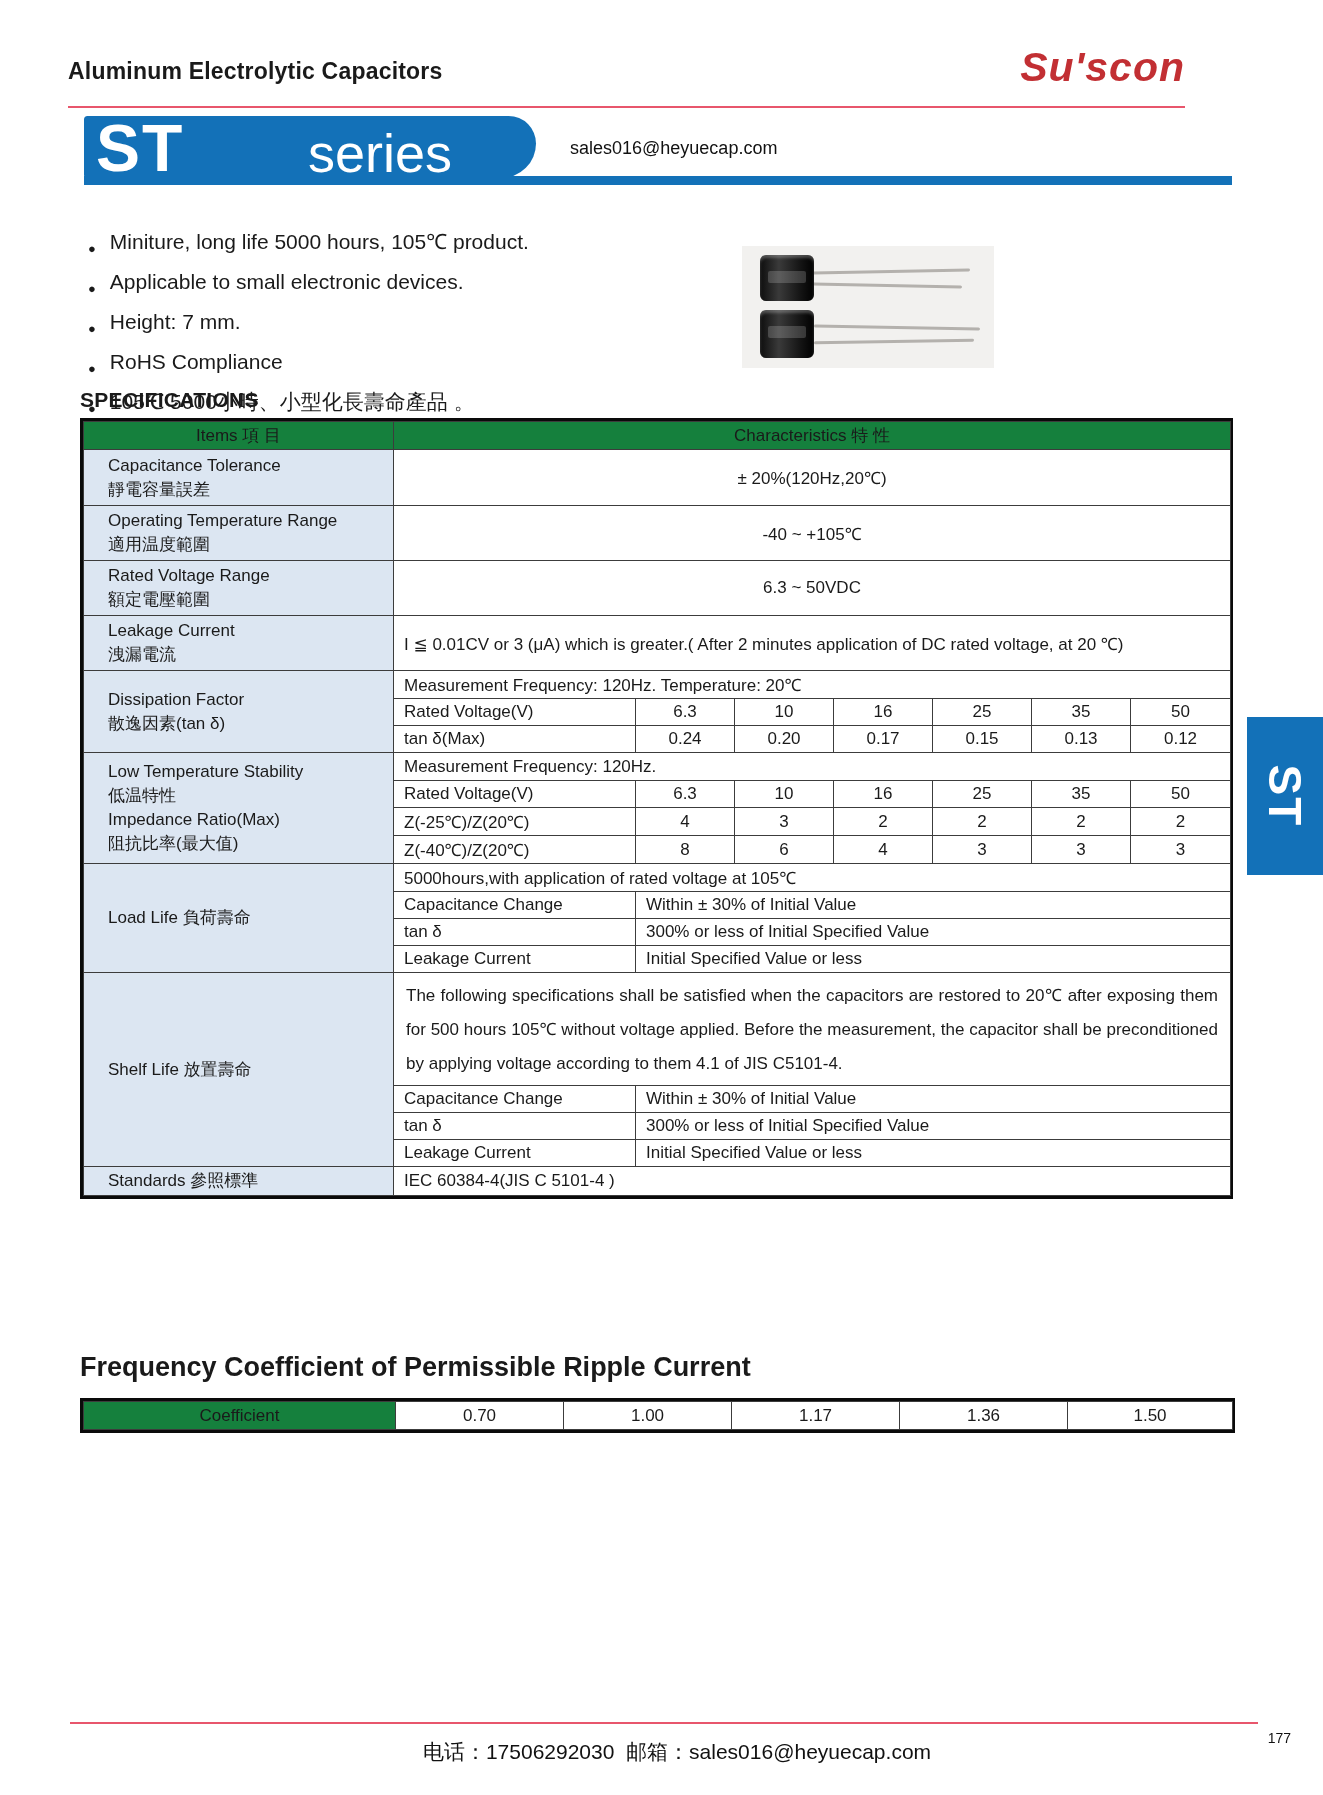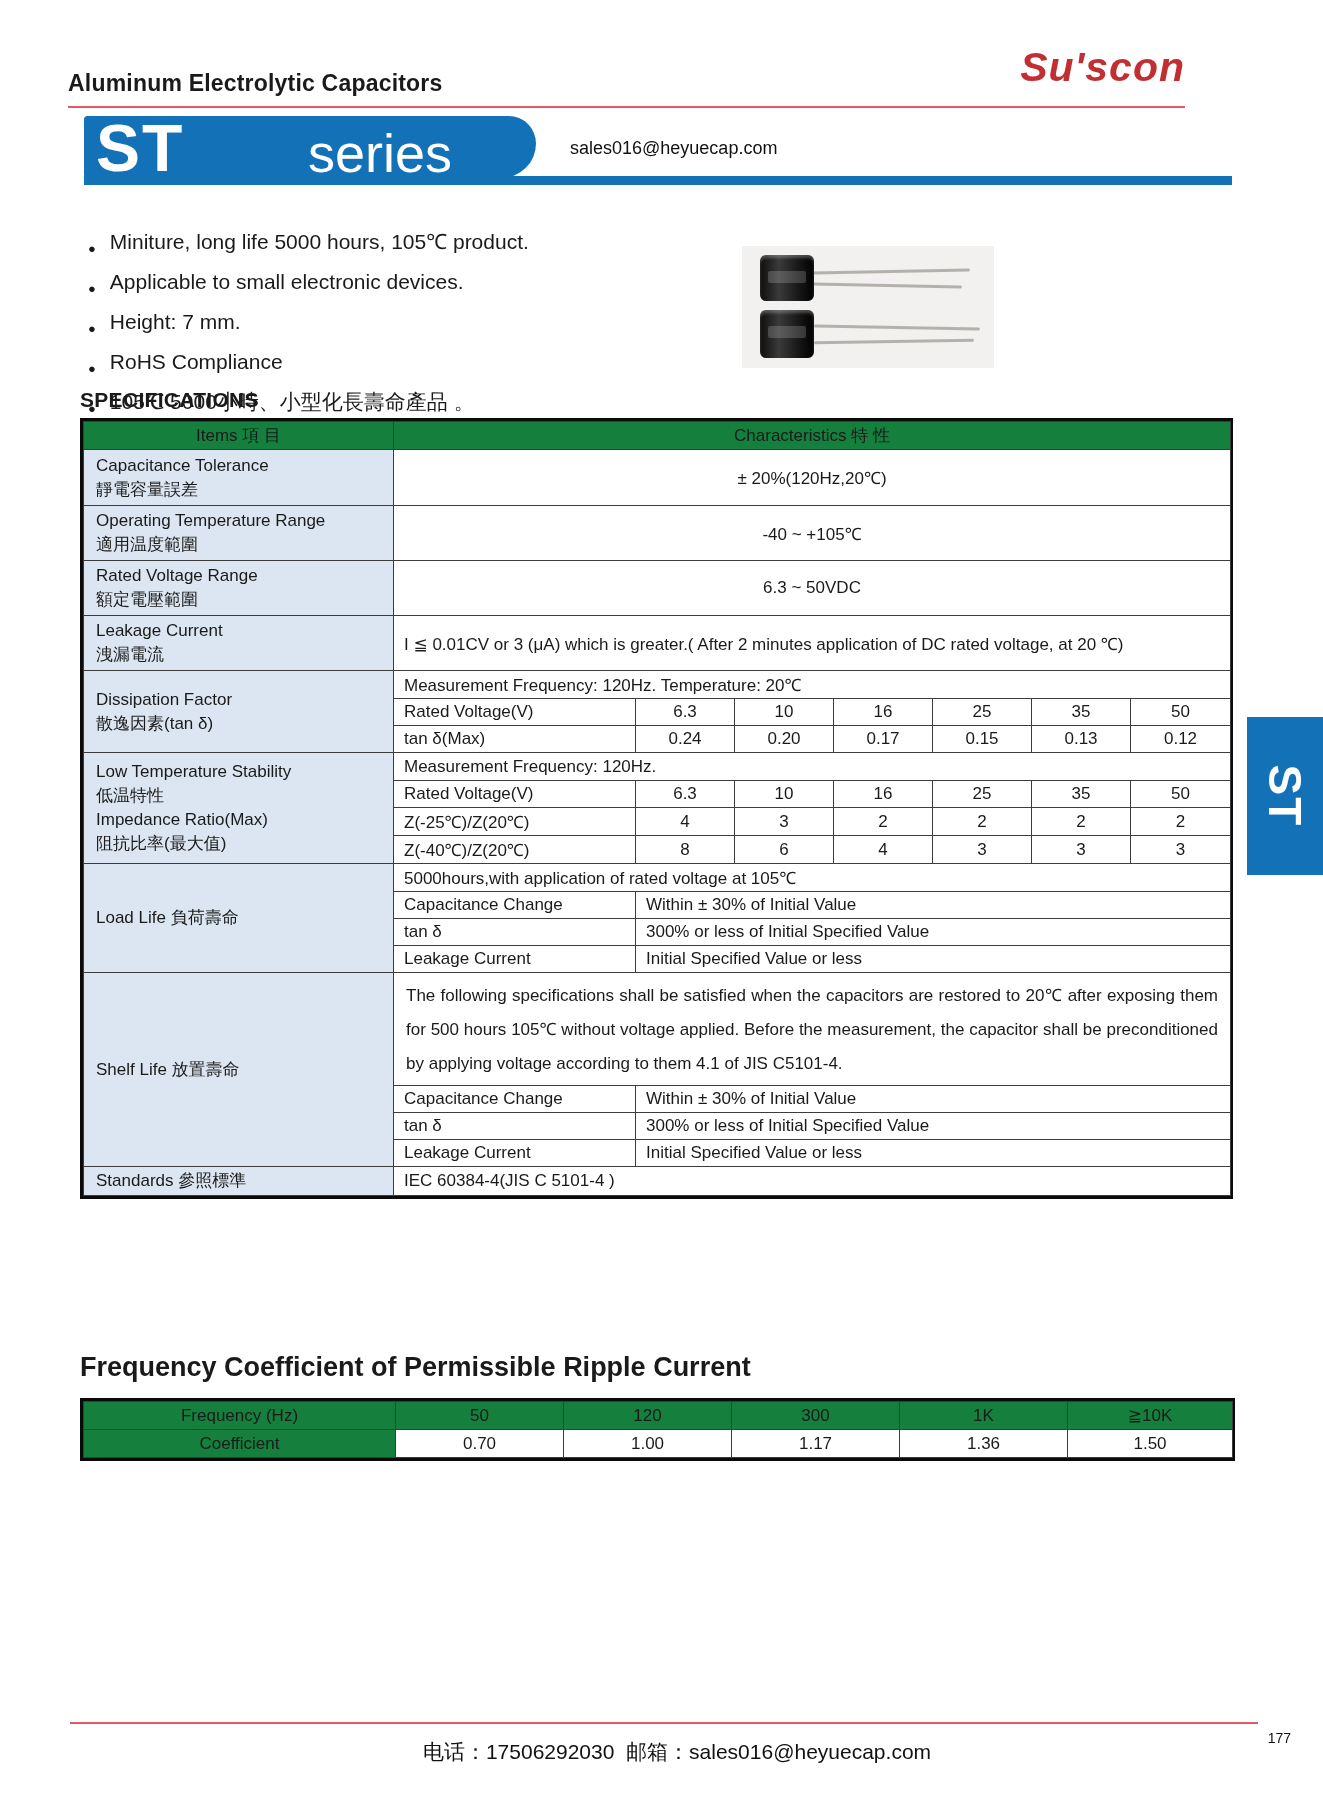--- a/index.html
+++ b/index.html
@@ -2,21 +2,21 @@
 <html><head>
 <meta charset="utf-8">
 <style>
   * { margin:0; padding:0; box-sizing:border-box; }
   body { background:#888; font-family:"Liberation Sans", sans-serif; }
   .page {
     position:relative; width:1323px; height:1795px; margin:0 auto;
     background:#ffffff; overflow:hidden; color:#1a1a1a;
   }
   
-  .hdr-title { position:absolute; left:68px; top:58px; font-size:23px; font-weight:bold; letter-spacing:.2px;margin-top:12px; }
+  .hdr-title { position:absolute; left:68px; top:58px; font-size:23px; font-weight:bold; letter-spacing:.2px; }
   .brand { position:absolute; right:138px; top:44px; font-size:41px; font-weight:bold; font-style:italic; color:#c22f33; letter-spacing:1px; }
   .hdr-rule { position:absolute; left:68px; top:106px; width:1117px; height:2px; background:#e8566c; }
   
   .banner-main {
     position:absolute; left:84px; top:116px; width:452px; height:62px;
     background:#1371b8; border-radius:6px 46px 58px 6px;
   }
   .banner-strip { position:absolute; left:84px; top:176px; width:1148px; height:9px; background:#1371b8; }
   .banner-st { position:absolute; left:96px; top:110px; color:#fff; font-size:66px; font-weight:bold; letter-spacing:2px; }
   .banner-series { position:absolute; left:308px; top:122px; color:#fff; font-size:54px; font-weight:400; }
@@ -36,21 +36,21 @@
   .cap .mark { position:absolute; left:8px; top:16px; width:38px; height:12px; background:rgba(255,255,255,.18); border-radius:2px; }
   .cap .lead { position:absolute; height:3px; background:#b4b1ad; border-radius:2px; }
   
   .spec-title { position:absolute; left:80px; top:388px; font-size:21px; font-weight:bold; letter-spacing:.3px; }
   .tbl-wrap { position:absolute; border:3px solid #0a0a0a; background:#fff; }
   .spec-wrap { left:80px; top:418px; width:1153px; }
   table { border-collapse:collapse; width:100%; table-layout:fixed; }
   td { border:1px solid #3c3c3c; font-size:17px; vertical-align:middle; padding:2px 6px; overflow:hidden; }
   td.blue { background:#15803d; }
   td.c { text-align:center; }
-  td.lbl { background:#dce6f2; padding-left:12px; line-height:24px; }
+  td.lbl { background:#dce6f2; padding-left:24px; line-height:24px; }
   td.name { padding-left:10px; }
   td.cond { padding-left:10px; }
   td.para { padding:6px 12px 4px 12px; line-height:34px; text-align:justify; }
   
   .freq-title { position:absolute; left:80px; top:1352px; font-size:27px; font-weight:bold; }
   .freq-wrap { left:80px; top:1398px; width:1155px; }
   
   .side-tab {
     position:absolute; left:1247px; top:717px; width:76px; height:158px;
     background:#1371b8; display:flex; align-items:center; justify-content:center;
@@ -287,28 +287,20 @@
     <table>
       <colgroup>
         <col style="width:312px">
           <col style="width:168px">
           <col style="width:168px">
         <col style="width:168px">
           <col style="width:168px">
           <col style="width:165px">
       </colgroup>
       <tbody>
-          <tr style="height:28px;">
-        <td class="blue c">Frequency (Hz)</td>
-        <td class="blue c">50</td>
-        <td class="blue c">120</td>
-        <td class="blue c">300</td>
-        <td class="blue c">1K</td>
-        <td class="blue c">≧10K</td>
-      </tr>
       <tr style="height:28px;">
         <td class="blue c">Coefficient</td>
         <td class="c">0.70</td>
         <td class="c">1.00</td>
         <td class="c">1.17</td>
         <td class="c">1.36</td>
         <td class="c">1.50</td>
       </tr>
     </tbody>
       </table>

